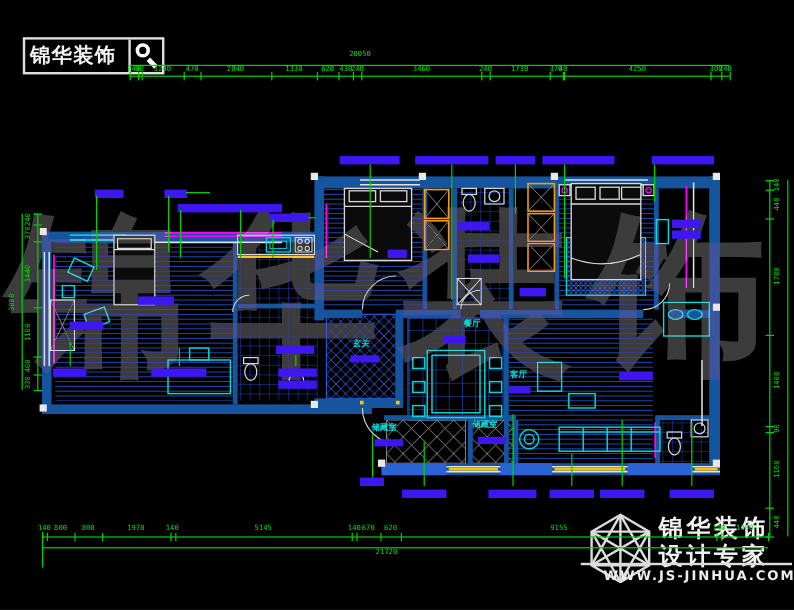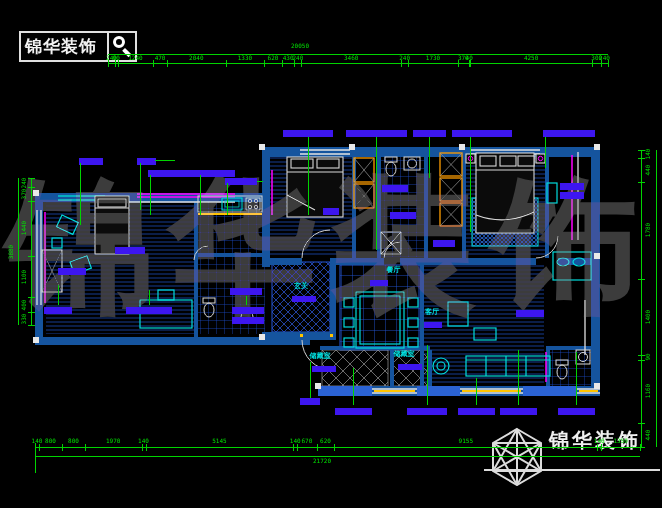--- a/index.html
+++ b/index.html
@@ -257,21 +257,23 @@
   </div>
 
   <svg class="abs" style="left:488px;top:426px;z-index:3" width="58" height="60" viewBox="0 0 58 60">
     <g stroke="#dcdcdc" stroke-width="2" fill="none">
       <polygon points="29,3 53,17 53,45 29,59 5,45 5,17"></polygon>
       <path d="M29 3 L29 59 M5 17 L53 45 M53 17 L5 45"></path>
       <path d="M29 3 L53 45 M53 17 L29 59 M5 45 L29 3 M5 17 L29 59 M5 17 L53 17 M5 45 L53 45"></path>
     </g>
   </svg>
   <div class="abs f-brand" style="z-index:3">锦华装饰</div>
+  <div class="abs f-brand2" style="z-index:3">设计专家</div>
   <div class="abs f-line" style="z-index:3"></div>
+  <div class="abs f-site" style="z-index:3">WWW.JS-JINHUA.COM</div>
 
   <div id="dimlayer" class="abs" style="left:0;top:0;width:662px;height:508px;z-index:4">
       <div class="abs gline" style="left: 108px; top: 63px; width: 500px; height: 1px;"></div>
       <div class="abs gline" style="left: 108px; top: 54px; width: 500px; height: 1px;"></div>
       <span class="abs dim" style="left: 300px; top: 46px;">20050</span>
       <div class="abs gline" style="left: 108px; top: 60px; width: 1px; height: 7px;"></div>
       <span class="abs dim" style="left: 111.462px; top: 58px;">240</span>
       <div class="abs gline" style="left: 114.924px; top: 60px; width: 1px; height: 7px;"></div>
       <span class="abs dim" style="left: 116.223px; top: 58px;">90</span>
       <div class="abs gline" style="left: 117.521px; top: 60px; width: 1px; height: 7px;"></div>

